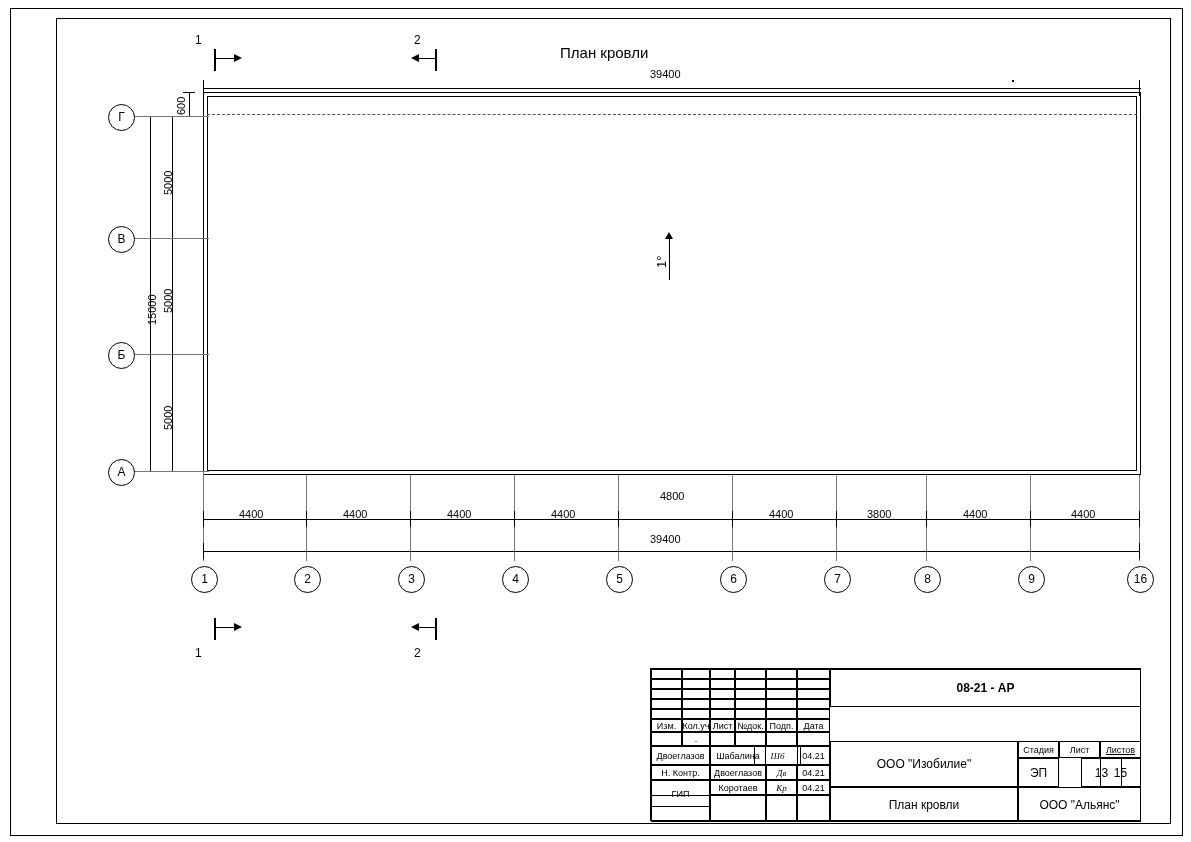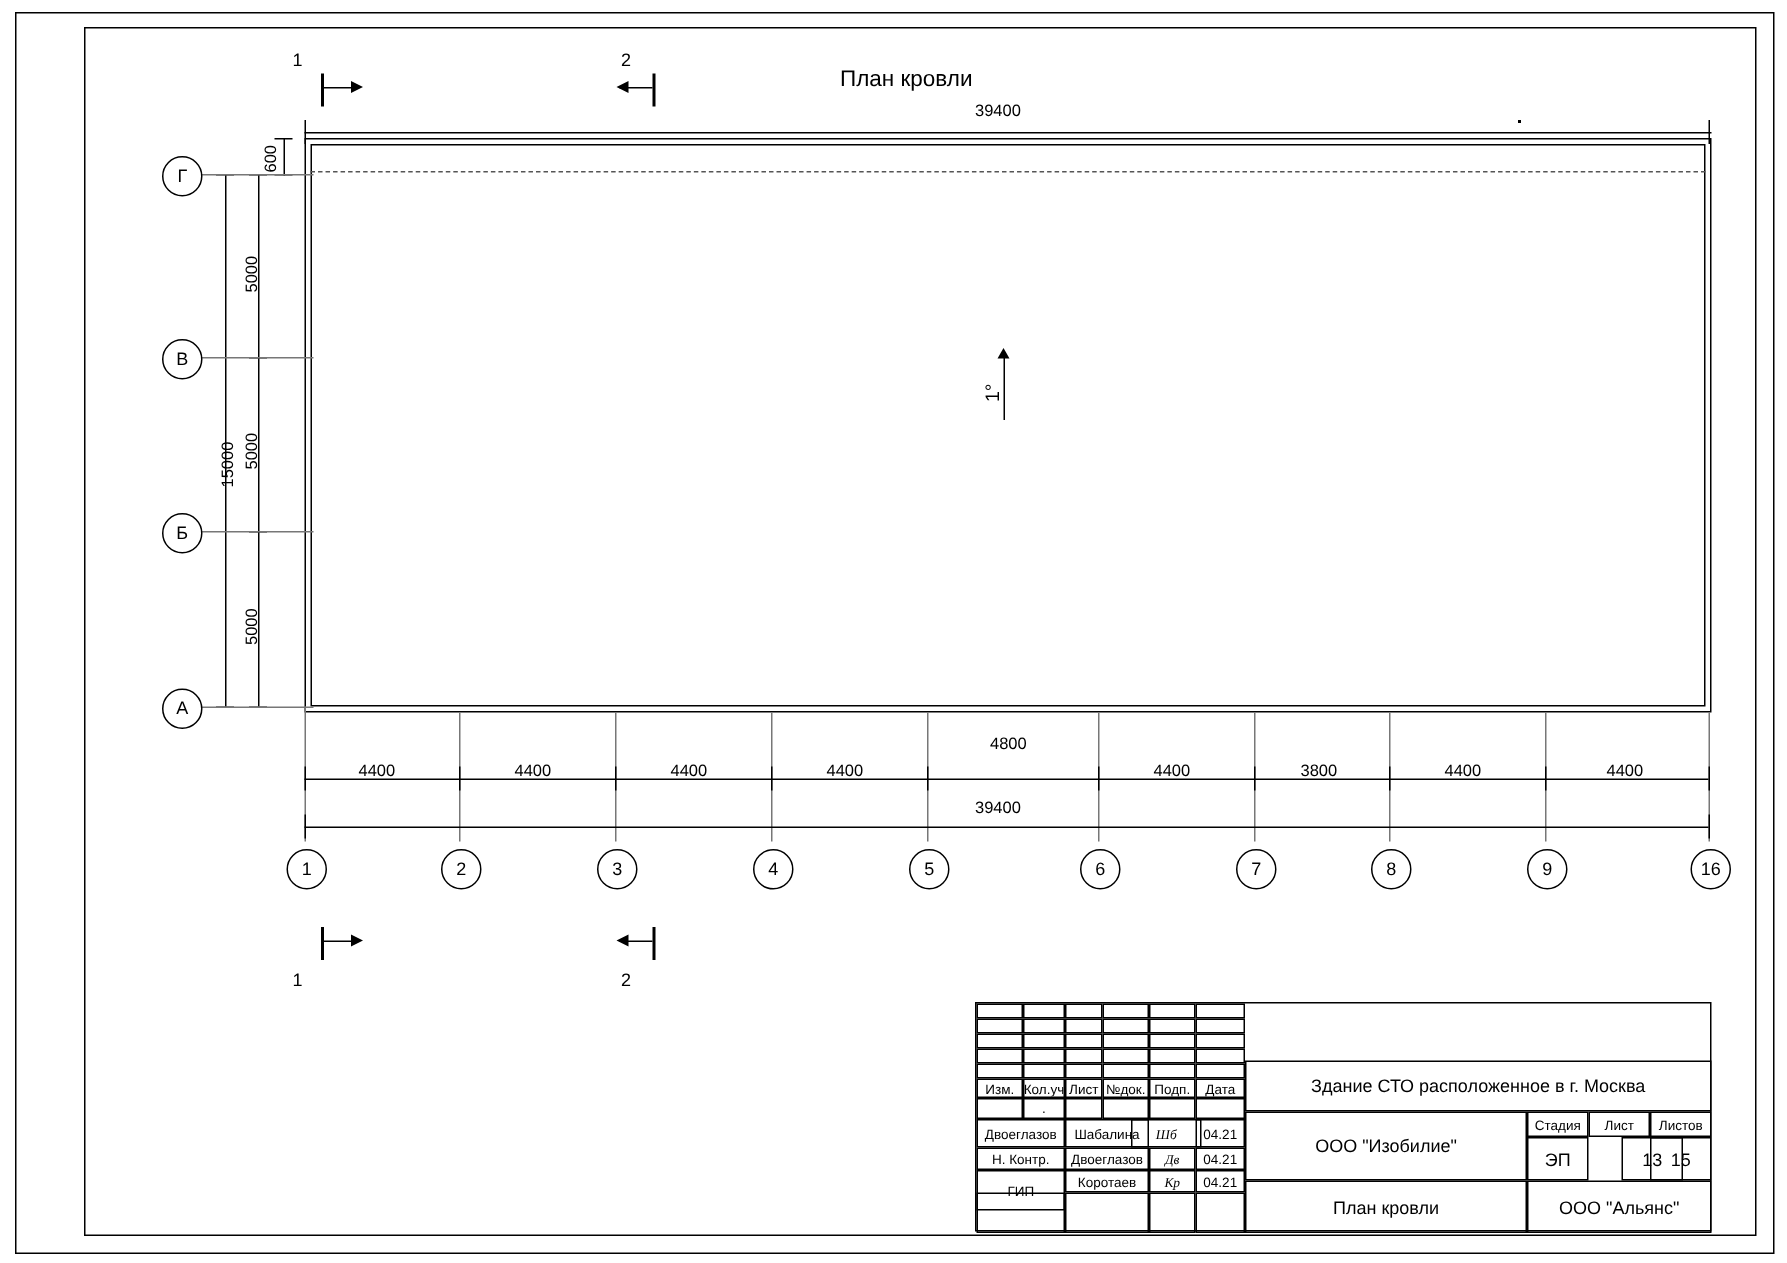--- a/index.html
+++ b/index.html
@@ -361,28 +361,28 @@
     <div class="cell" style="left:0px;  top:111px; width:59px; height:27px;">ГИП</div>
     <div class="cell" style="left:59px; top:111px; width:56px; height:15px;">Коротаев</div>
     <div class="cell sig" style="left:115px;top:111px; width:31px; height:15px;">Кр</div>
     <div class="cell" style="left:146px;top:111px; width:33px; height:15px;">04.21</div>
 
     <div class="cell" style="left:0px;  top:126px; width:59px; height:27px;"></div>
     <div class="cell" style="left:59px; top:126px; width:56px; height:27px;"></div>
     <div class="cell" style="left:115px;top:126px; width:31px; height:27px;"></div>
     <div class="cell" style="left:146px;top:126px; width:33px; height:27px;"></div>
 
-    <div class="cell big" style="left:179px; top:38px; width:311px; height:34px;">Здание СТО расположенное в г. Москва</div>
+    <div class="cell bold" style="left:179px; top:0px; width:311px; height:38px;">08-21 - АР</div>
 
     <div class="cell big" style="left:179px; top:72px; width:188px; height:46px;">ООО "Изобилие"</div>
     <div class="cell big" style="left:179px; top:118px; width:188px; height:35px;">План кровли</div>
 
     <div class="cell" style="left:367px; top:72px; width:41px; height:17px;">Стадия</div>
     <div class="cell" style="left:408px; top:72px; width:41px; height:17px;">Лист</div>
-    <div class="cell" style="left:449px; top:72px; width:41px; height:17px;">Листов</div>
+    <div class="cell" style="left:449px; top:72px; width:41px; height:17px;text-decoration:underline;">Листов</div>
 
     <div class="cell big" style="left:367px; top:89px; width:41px; height:29px;">ЭП</div>
     <div class="cell big" style="left:430px; top:89px; width:41px; height:29px;">13</div>
     <div class="cell big" style="left:449px; top:89px; width:41px; height:29px;">15</div>
 
     <div class="cell big" style="left:367px; top:118px; width:123px; height:35px;">ООО "Альянс"</div>
   </div>
 
 </div>
 

